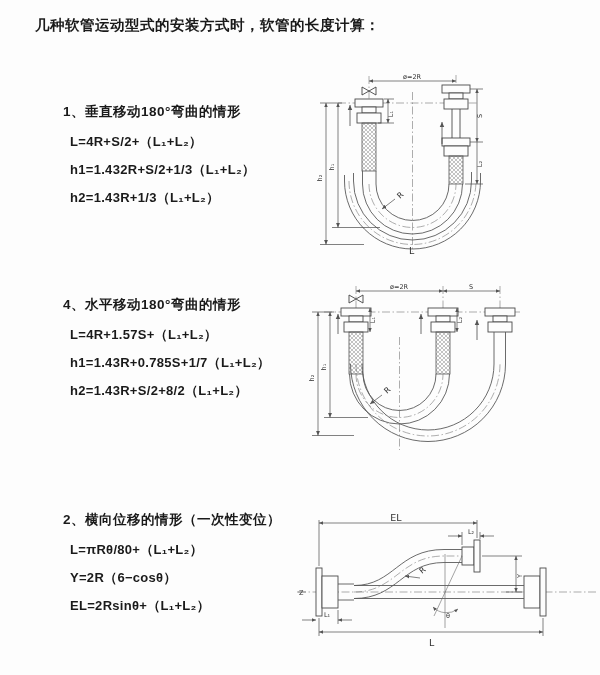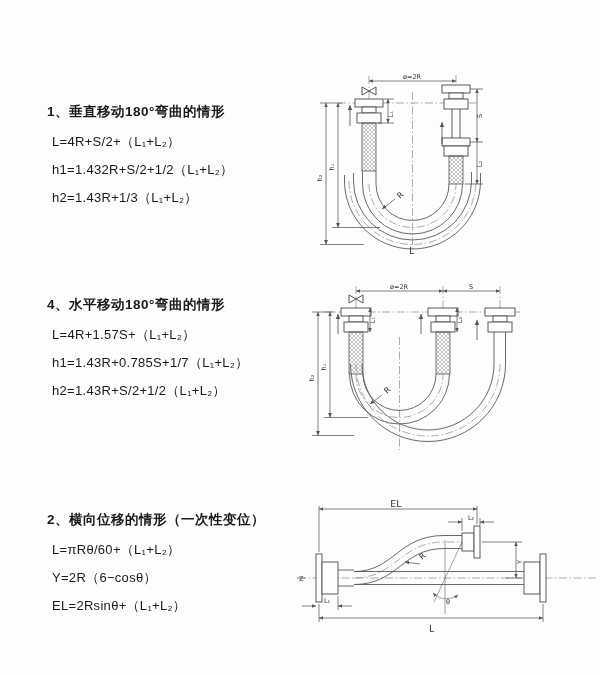--- a/index.html
+++ b/index.html
@@ -1,39 +1,40 @@
 <!DOCTYPE html>
 <html><head>
 <meta charset="utf-8">
 <style>
   html,body{margin:0;padding:0;background:#e8e8e8;}
   .page{position:relative;width:600px;height:675px;background:#fdfdfd;
         font-family:"Liberation Sans","DejaVu Sans",sans-serif;color:#1a1a1a;overflow:hidden;margin:0 auto;}
   .title{position:absolute;left:35px;top:16px;font-size:14.5px;font-weight:700;letter-spacing:.5px;margin:0;}
   .sec{position:absolute;left:47px;}
-  .heading{position:absolute;left:0;top:0;font-size:13.5px;font-weight:700;letter-spacing:.5px;white-space:nowrap;}
-  .formula{position:absolute;left:5px;font-size:13px;font-weight:400;letter-spacing:.3px;white-space:nowrap;}
+  .heading{position:absolute;left:16px;top:0;font-size:13.5px;font-weight:700;letter-spacing:.5px;white-space:nowrap;}
+  .formula{position:absolute;left:23px;font-size:13px;font-weight:700;letter-spacing:.3px;white-space:nowrap;}
   .f0{top:30px}.f1{top:58px}.f2{top:86px}
   .diagram{position:absolute;}
   svg{display:block;}
   svg text{font-family:"DejaVu Sans","Liberation Sans",sans-serif;fill:#333;}
   .dl{font-size:6.5px;}
   .dm{font-size:8px;}
   .db{font-size:9.5px;}
 </style>
 </head>
 <body>
 
 <div class="page">
 
+  <h1 class="title">几种软管运动型式的安装方式时，软管的长度计算：</h1>
 
   <div class="sec" style="top:103px;">
     <div class="heading">1、垂直移动180°弯曲的情形</div>
     <div class="formula f0">L=4R+S/2+（L₁+L₂）</div>
-    <div class="formula f1">h1=1.432R+S/2+1/2（L₁+L₂）</div>
+    <div class="formula f1">h1=1.432R+S/2+1/3（L₁+L₂）</div>
     <div class="formula f2">h2=1.43R+1/3（L₁+L₂）</div>
   </div>
 
   <div class="diagram" style="left:312px;top:72px;">
     <svg width="280" height="184" viewBox="0 0 280 184">
       <defs>
         <marker id="arr1" viewBox="0 0 10 10" refX="9" refY="5" markerWidth="7" markerHeight="7" orient="auto-start-reverse">
           <path d="M0,1 L9,5 L0,9 z" fill="#555"></path>
         </marker>
         <pattern id="hat1" width="4" height="4" patternUnits="userSpaceOnUse">
@@ -116,21 +117,21 @@
       <text class="dl" x="10" y="106" text-anchor="middle" transform="rotate(-90 10 106)">h₂</text>
       <text class="dm" x="88" y="127" transform="rotate(-42 88 127)">R</text>
       <text class="db" x="97" y="182">L</text>
     </svg>
   </div>
 
   <div class="sec" style="top:296px;">
     <div class="heading">4、水平移动180°弯曲的情形</div>
     <div class="formula f0">L=4R+1.57S+（L₁+L₂）</div>
     <div class="formula f1">h1=1.43R+0.785S+1/7（L₁+L₂）</div>
-    <div class="formula f2">h2=1.43R+S/2+1/2（L₁+L₂）</div>
+    <div class="formula f2">h2=1.43R+S/2+8/2（L₁+L₂）</div>
   </div>
 
   <div class="diagram" style="left:308px;top:282px;">
     <svg width="292" height="174" viewBox="0 0 292 174">
       <defs>
         <marker id="arr2" viewBox="0 0 10 10" refX="9" refY="5" markerWidth="7" markerHeight="7" orient="auto-start-reverse">
           <path d="M0,1 L9,5 L0,9 z" fill="#555"></path>
         </marker>
         <pattern id="hat2" width="4" height="4" patternUnits="userSpaceOnUse">
           <path d="M0,4 L4,0 M0,0 L4,4" stroke="#888" stroke-width="0.5"></path>
@@ -204,26 +205,26 @@
       <text class="dl" x="67" y="38" text-anchor="middle" transform="rotate(-90 67 38)">L₁</text>
       <text class="dl" x="154" y="38" text-anchor="middle" transform="rotate(-90 154 38)">L₂</text>
       <text class="dl" x="18" y="85" text-anchor="middle" transform="rotate(-90 18 85)">h₁</text>
       <text class="dl" x="6" y="96" text-anchor="middle" transform="rotate(-90 6 96)">h₂</text>
       <text class="dm" x="79" y="112" transform="rotate(-42 79 112)">R</text>
     </svg>
   </div>
 
   <div class="sec" style="top:511px;">
     <div class="heading">2、横向位移的情形（一次性变位）</div>
-    <div class="formula f0">L=πRθ/60+（L₁+L₂）</div>
+    <div class="formula f0">L=πRθ/80+（L₁+L₂）</div>
     <div class="formula f1">Y=2R（6−cosθ）</div>
     <div class="formula f2">EL=2Rsinθ+（L₁+L₂）</div>
   </div>
 
-  <div class="diagram" style="left:296px;top:498px;">
+  <div class="diagram" style="left:296px;top:512px;">
     <svg width="304" height="140" viewBox="0 0 304 140">
       <defs>
         <marker id="arr3" viewBox="0 0 10 10" refX="9" refY="5" markerWidth="7" markerHeight="7" orient="auto-start-reverse">
           <path d="M0,1 L9,5 L0,9 z" fill="#555"></path>
         </marker>
       </defs>
 
       <g stroke="#777" stroke-width="0.6" stroke-dasharray="8 2.5 1.5 2.5" fill="none">
         <line x1="2" y1="80" x2="300" y2="80"></line>
         <path d="M58,80 C100,80 104,44 148,44 L166,44"></path>

